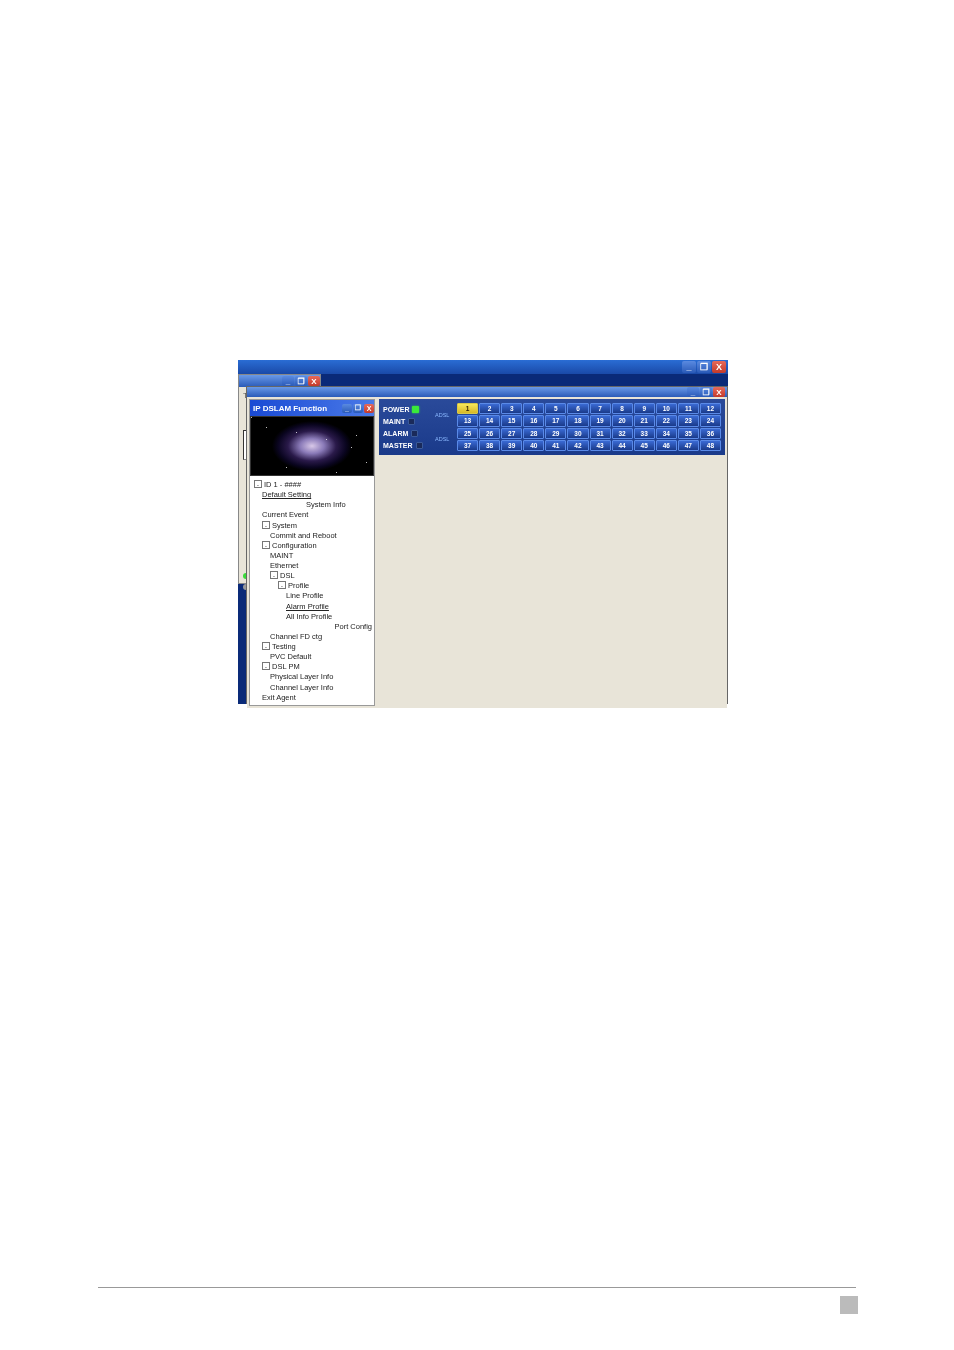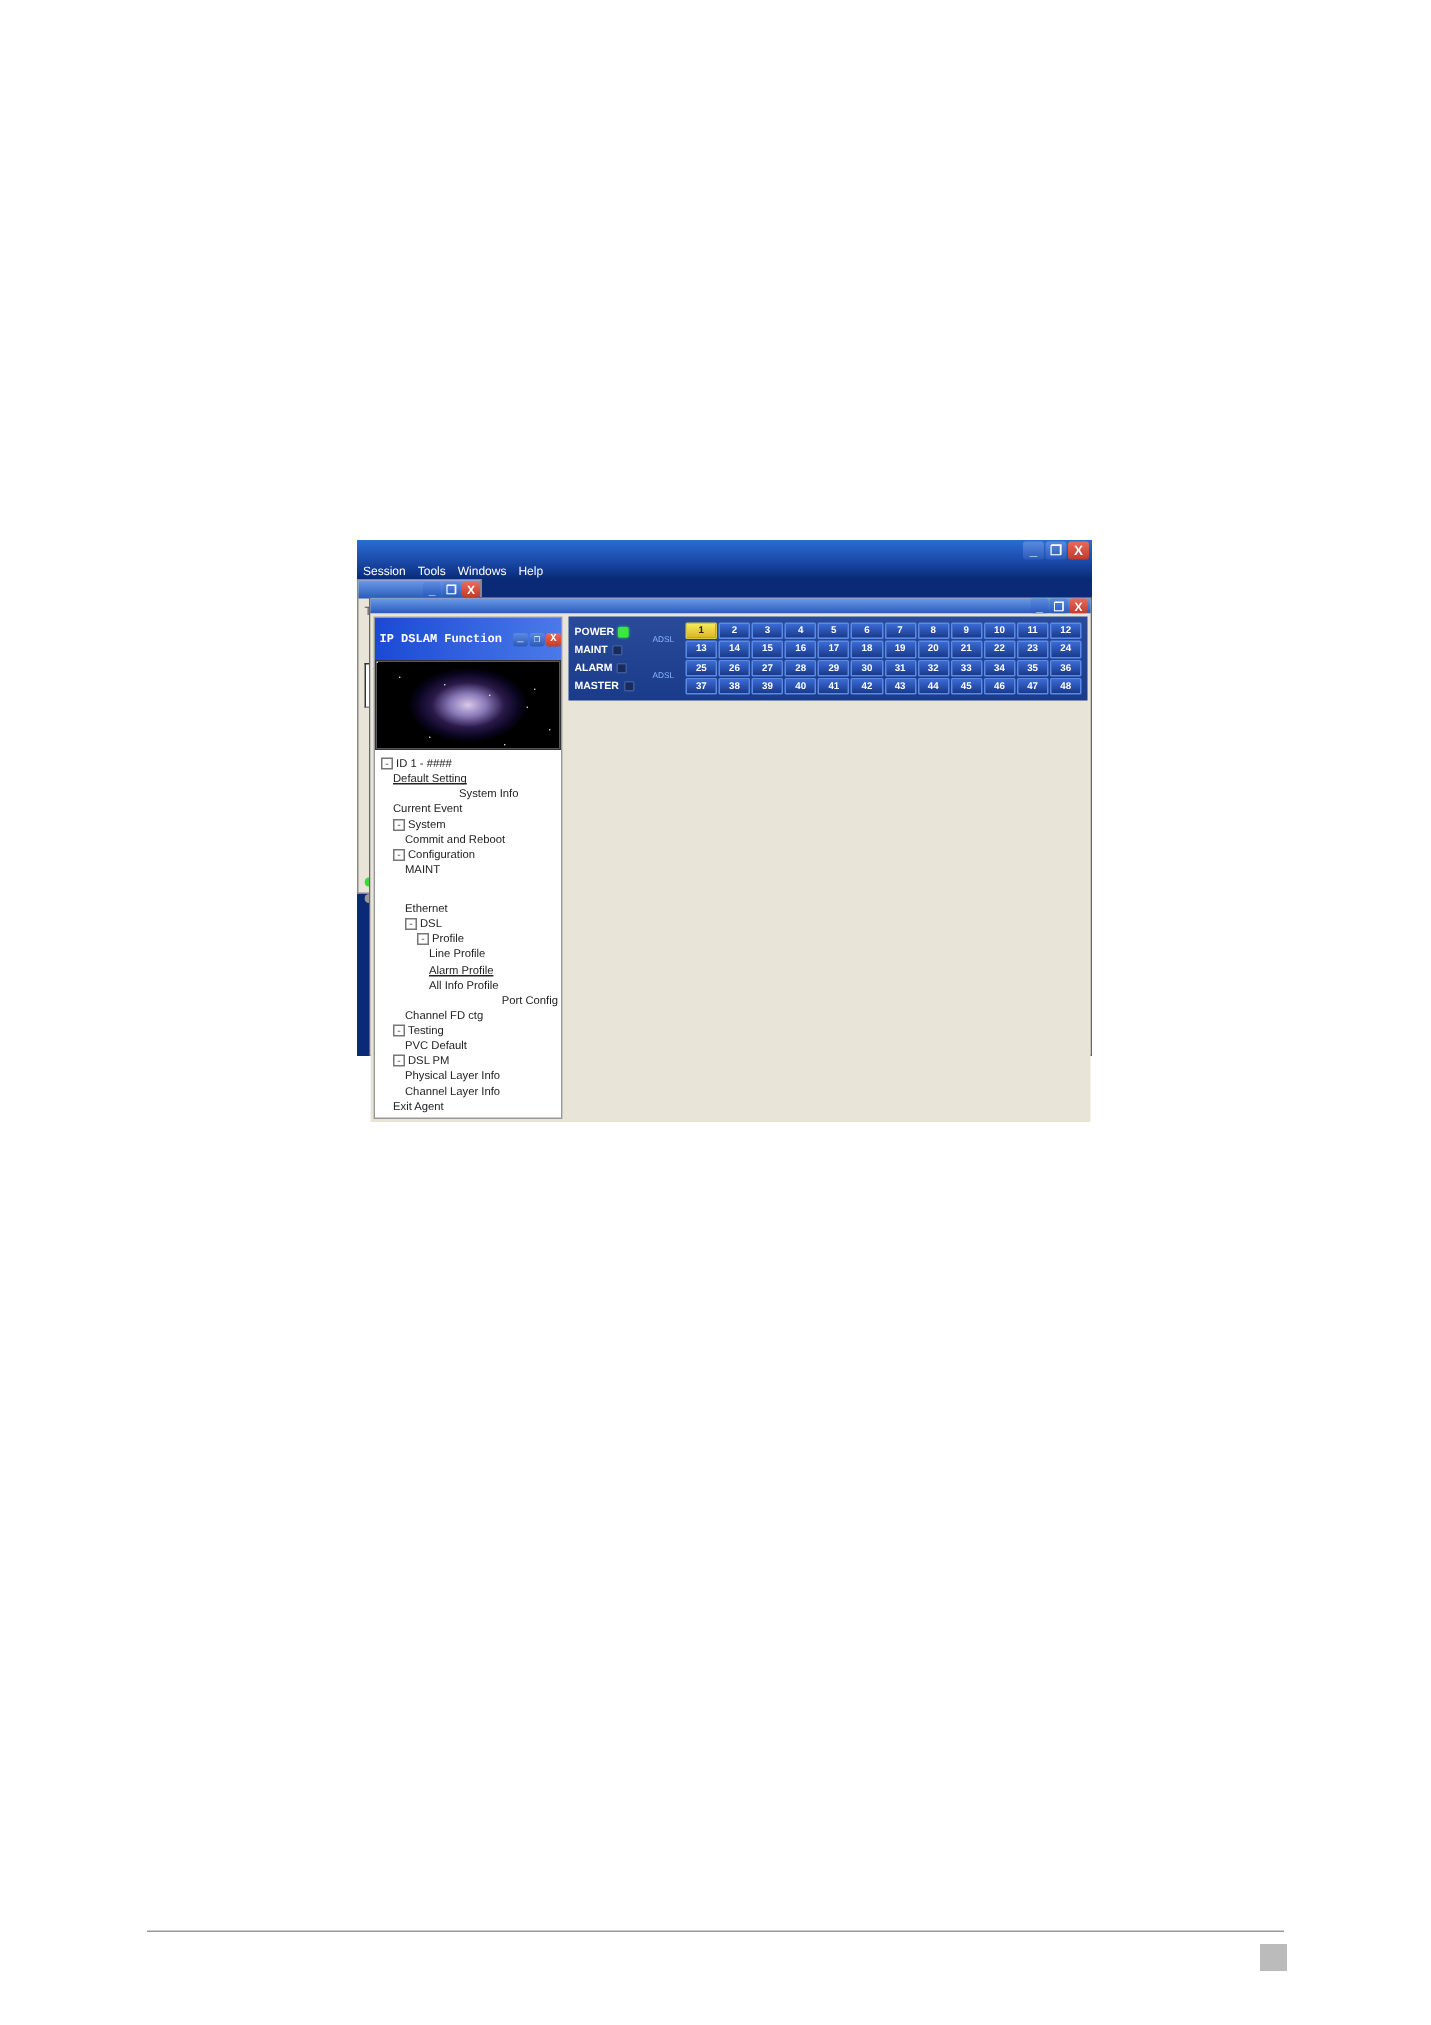--- a/index.html
+++ b/index.html
@@ -104,25 +104,25 @@
   
   .func-panel {
     width: 126px;
     background:#fff;
     border:1px solid #999;
     margin:2px;
     display:flex;
     flex-direction:column;
   }
   .func-titlebar {
-    height:28px;
+    height:16px;
     background: linear-gradient(to right,#1a4ad4,#4a7ae8);
     color:#fff; font-size:8px; font-weight:bold;
     padding-left:3px;
-    display:flex; align-items:center; justify-content:space-between;font-family:Liberation Mono, monospace;
+    display:flex; align-items:center; justify-content:space-between;
   }
   .func-titlebar .win-btns .win-btn { width:10px;height:9px;font-size:7px; }
   .galaxy {
     height: 60px;
     background: radial-gradient(ellipse 40px 25px at 50% 50%, #d8c8e8 0%, #8a7ab8 30%, #2a1a4a 60%, #0a0520 85%, #000 100%);
     border:1px solid #333;
     position:relative;
   }
   .galaxy::before, .galaxy::after {
     content:""; position:absolute; width:1px;height:1px;background:#fff;border-radius:50%;
@@ -218,26 +218,20 @@
 <div class="page">
 
   <div class="outer-titlebar">
     <div class="win-btns">
       <div class="win-btn min">_</div>
       <div class="win-btn max">❐</div>
       <div class="win-btn close">X</div>
     </div>
   </div>
 
-  <div class="menubar">
-    <span>Session</span>
-    <span>Tools</span>
-    <span>Windows</span>
-    <span>Help</span>
-  </div>
 
   <div class="app-body">
 
     <div class="small-win">
       <div class="small-titlebar">
         <div class="win-btns">
           <div class="win-btn min">_</div>
           <div class="win-btn max">❐</div>
           <div class="win-btn close">X</div>
         </div>
@@ -273,21 +267,21 @@
           <div class="galaxy"></div>
           <div class="tree" id="tree">
               <div class="tree-item" style="padding-left: 0px;"><span class="toggle">-</span><span>ID 1 - ####</span></div>
               <div class="tree-item" style="padding-left: 8px; text-decoration: underline;"><span>Default Setting</span></div>
               <div class="tree-item" style="padding-left: 8px; margin-left: 44px;"><span>System Info</span></div>
               <div class="tree-item" style="padding-left: 8px;"><span>Current Event</span></div>
               <div class="tree-item" style="padding-left: 8px;"><span class="toggle">-</span><span>System</span></div>
               <div class="tree-item" style="padding-left: 16px;"><span>Commit and Reboot</span></div>
               <div class="tree-item" style="padding-left: 8px;"><span class="toggle">-</span><span>Configuration</span></div>
               <div class="tree-item" style="padding-left: 16px;"><span>MAINT</span></div>
-              <div class="tree-item" style="padding-left: 16px; margin-top: 16px;"><span>Ethernet</span></div>
+              <div class="tree-item" style="padding-left: 16px;"><span>Ethernet</span></div>
               <div class="tree-item" style="padding-left: 16px;"><span class="toggle">-</span><span>DSL</span></div>
               <div class="tree-item" style="padding-left: 24px;"><span class="toggle">-</span><span>Profile</span></div>
               <div class="tree-item" style="padding-left: 32px;"><span>Line Profile</span></div>
               <div class="tree-item" style="padding-left: 32px; text-decoration: underline;"><span>Alarm Profile</span></div>
               <div class="tree-item" style="padding-left: 32px;"><span>All Info Profile</span></div>
               <div class="tree-item" style="padding-left: 24px; text-align: right;"><span>Port Config</span></div>
               <div class="tree-item" style="padding-left: 16px;"><span>Channel FD ctg</span></div>
               <div class="tree-item" style="padding-left: 8px;"><span class="toggle">-</span><span>Testing</span></div>
               <div class="tree-item" style="padding-left: 16px;"><span>PVC Default</span></div>
               <div class="tree-item" style="padding-left: 8px;"><span class="toggle">-</span><span>DSL PM</span></div>

